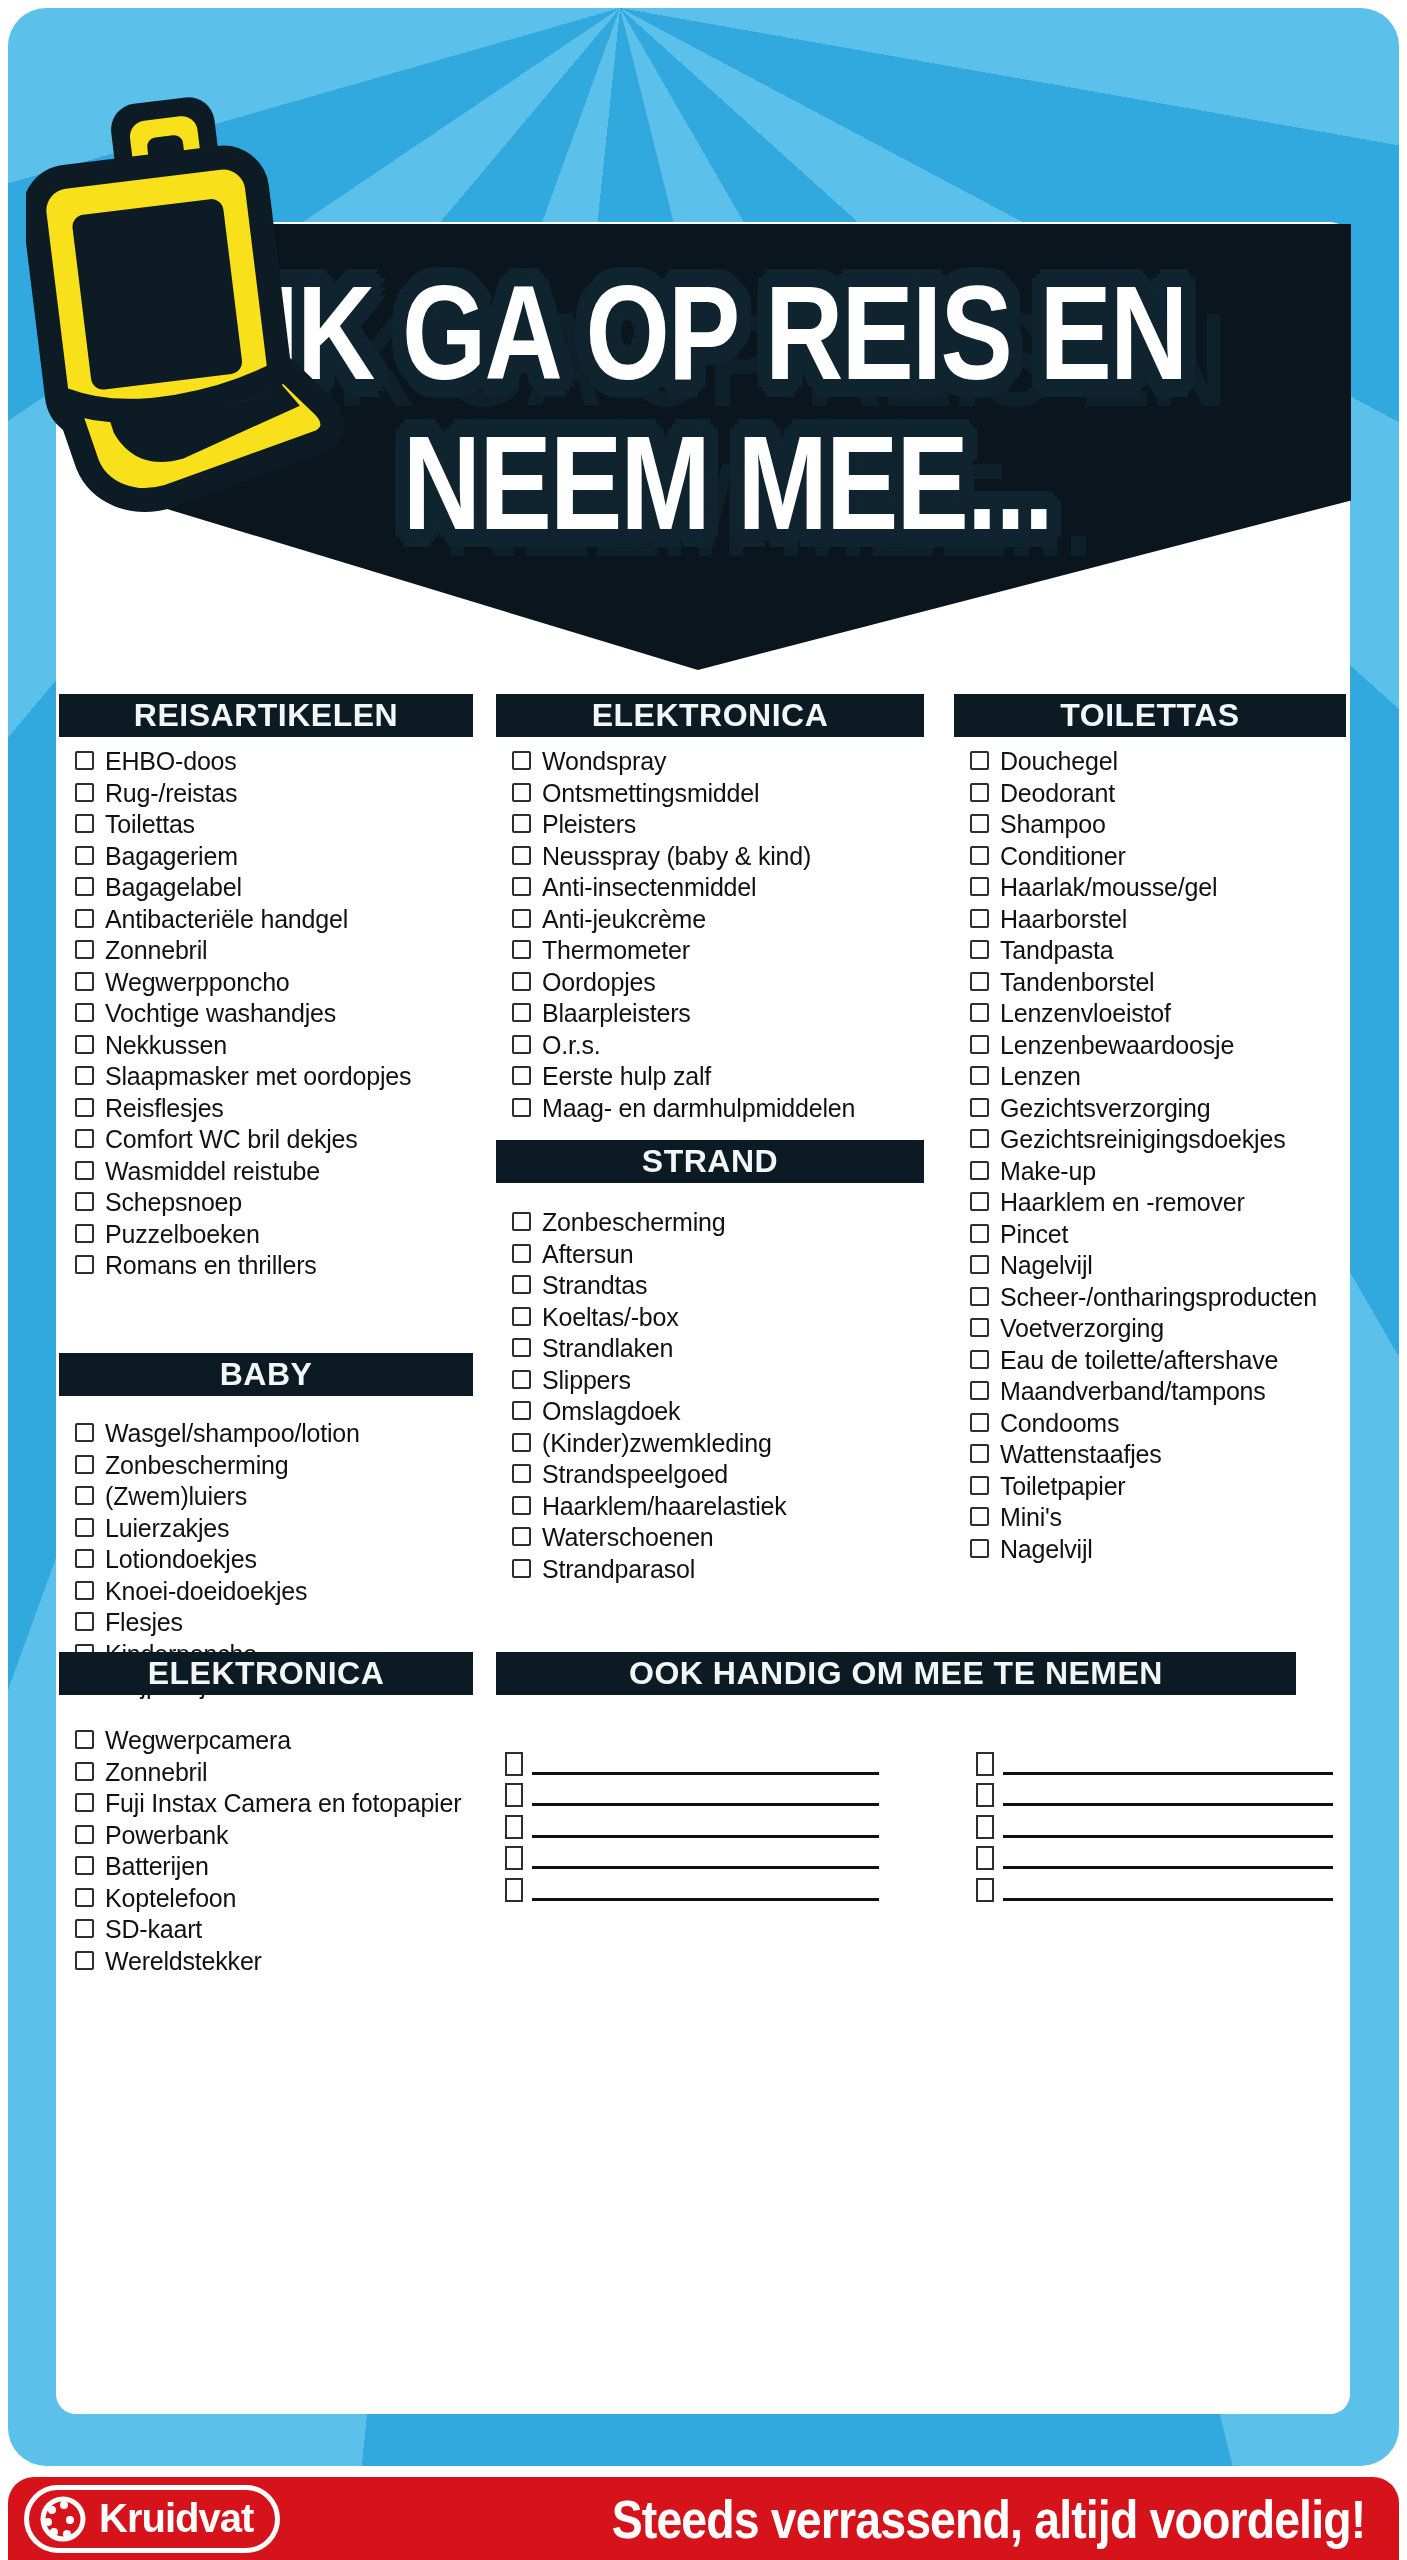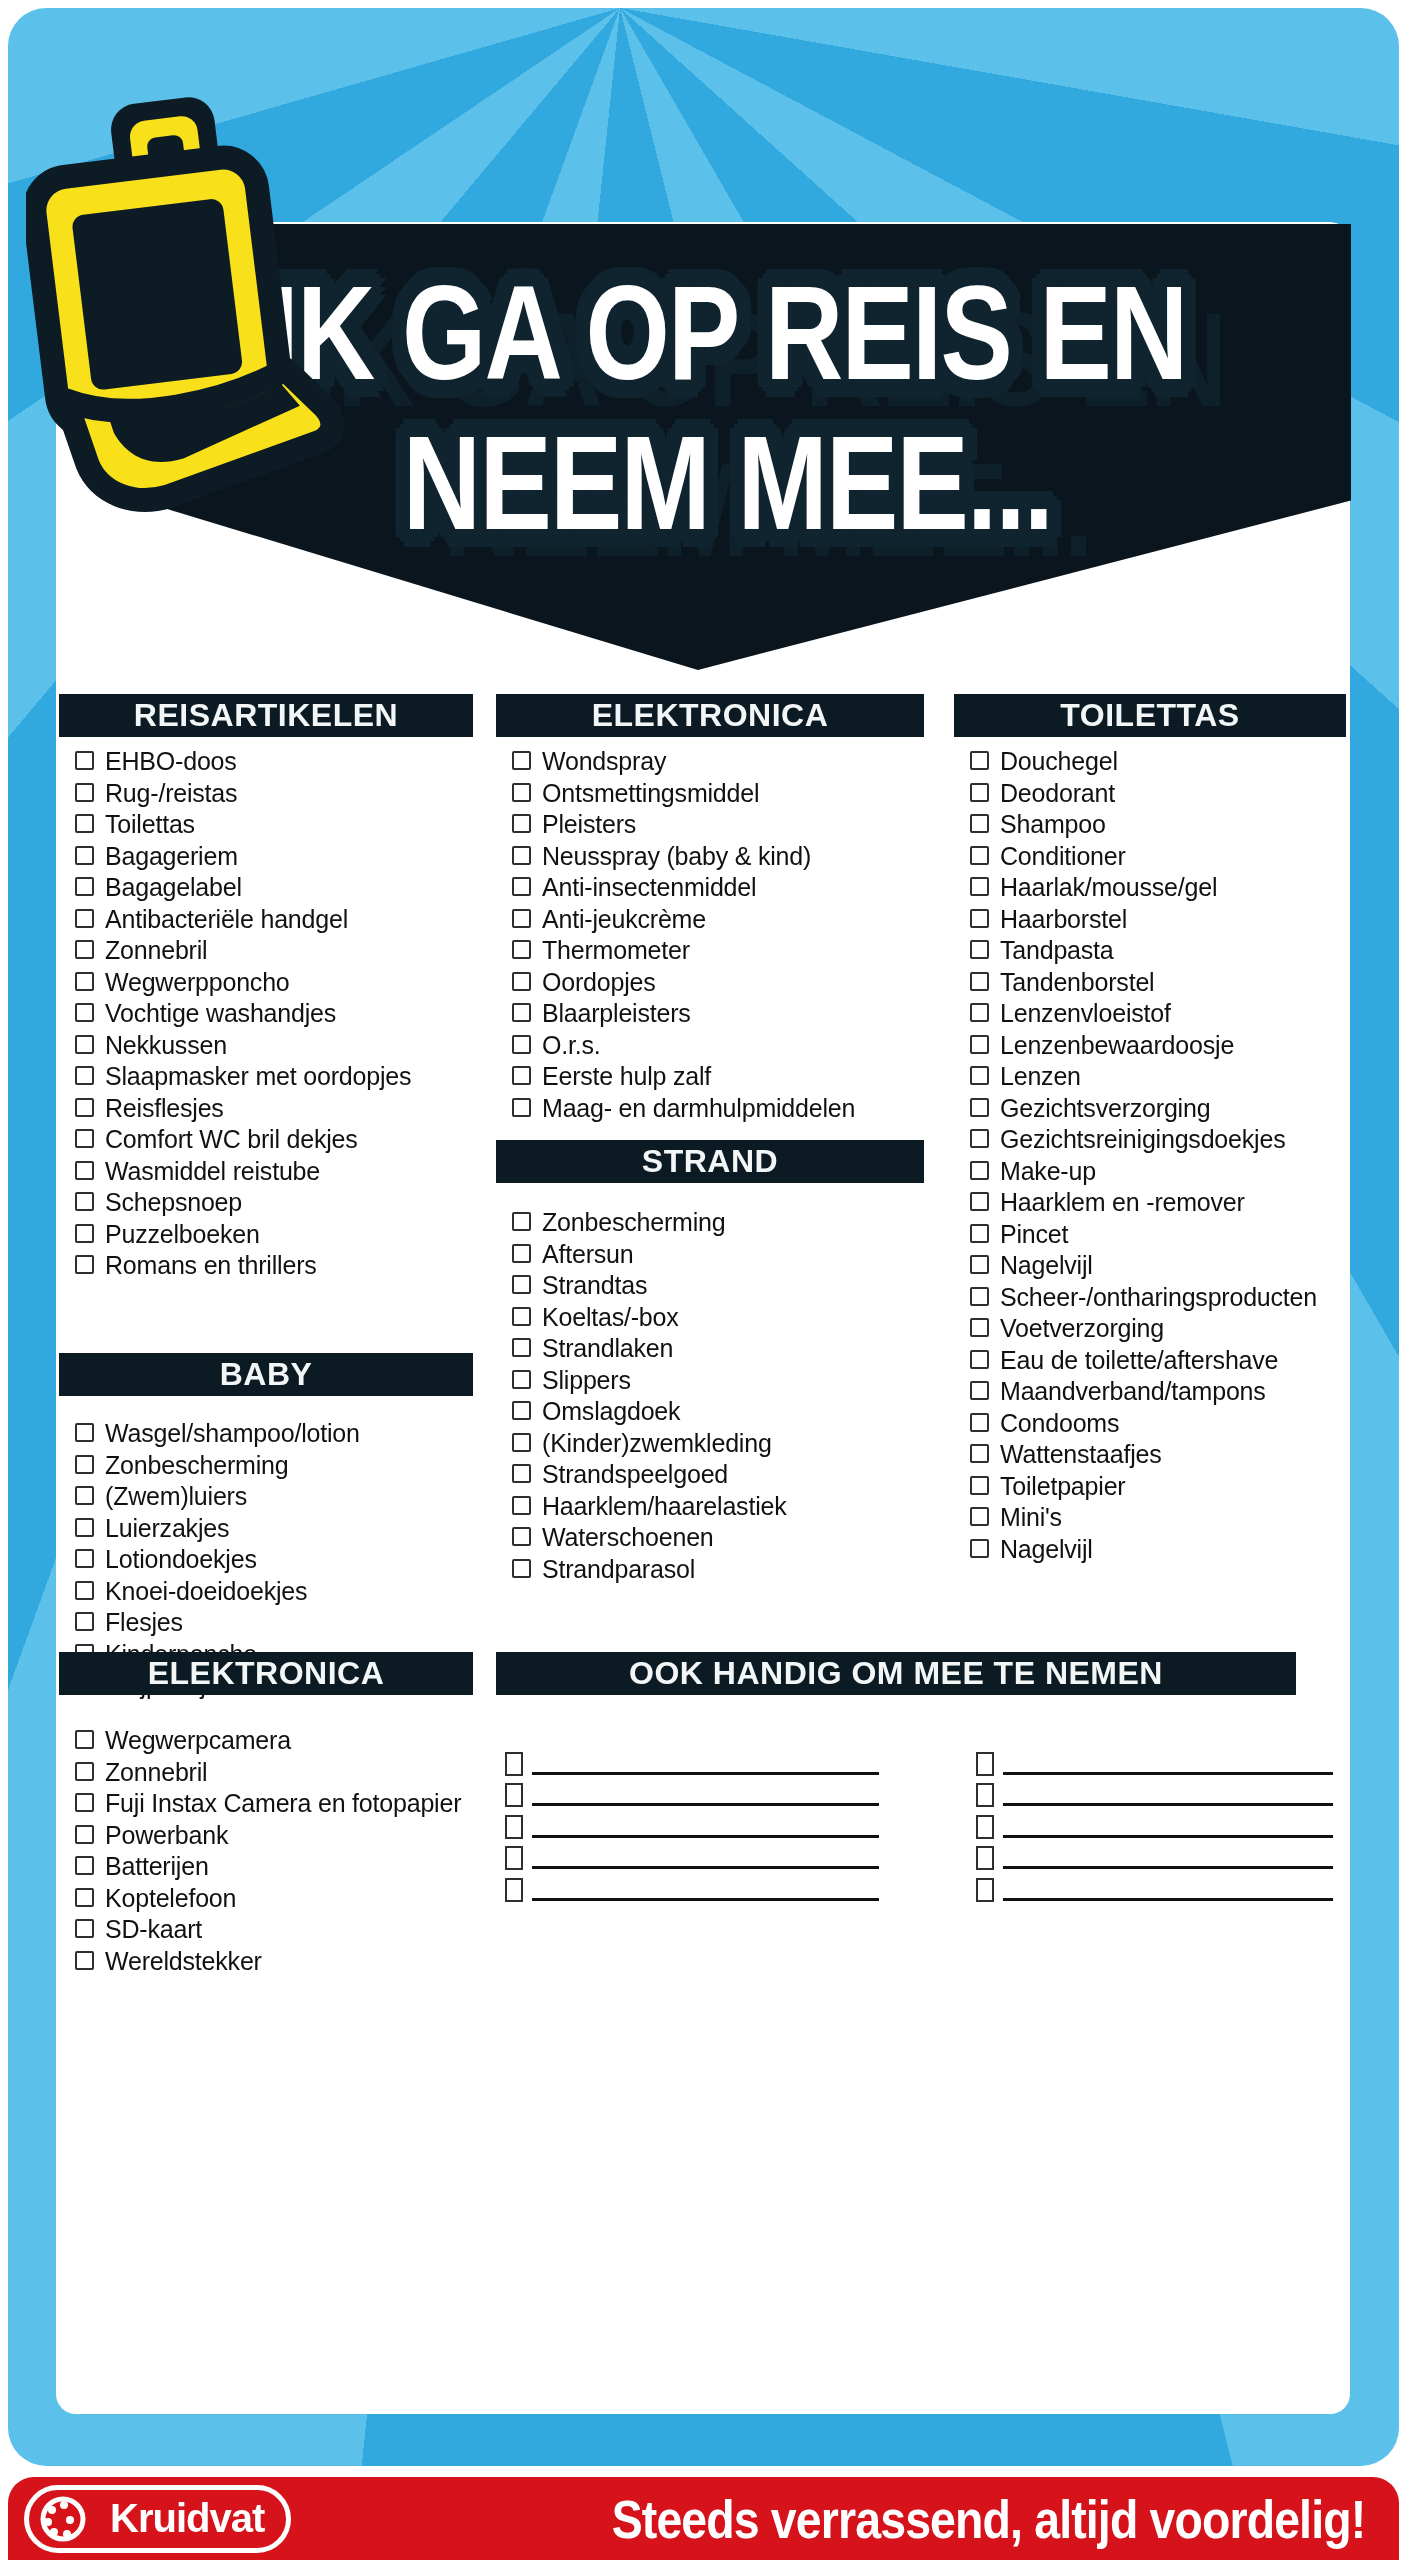--- a/index.html
+++ b/index.html
@@ -70,21 +70,21 @@
   .blank-line { flex:1; border-bottom:3px solid #111; margin-left:9px; margin-bottom:3px; height:24px; }
 
   
   .footer {
     position:absolute; left:8px; top:2477px; width:1391px; height:83px;
     background:#d6121b; border-radius:26px 26px 0 0;
     display:flex; align-items:center; z-index:6;
   }
   .logo-pill {
     display:flex; align-items:center; height:68px; margin-left:16px;
-    border:5px solid #ffffff; border-radius:34px; padding:0 22px 0 8px; gap:21px;
+    border:5px solid #ffffff; border-radius:34px; padding:0 22px 0 8px; gap:10px;
   }
   .brand-name { color:#ffffff; font-weight:bold; font-size:40px; letter-spacing:-1px; }
   .slogan {
     margin-left:auto; margin-right:34px; color:#ffffff; font-weight:bold; font-size:54px;
     letter-spacing:-1px; transform:scaleX(0.86); transform-origin:100% 50%; white-space:nowrap;
   }
 </style>
 </head>
 <body>
 

